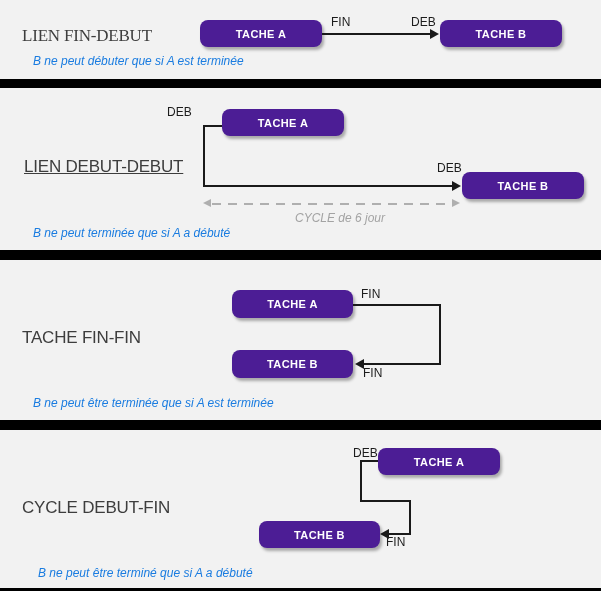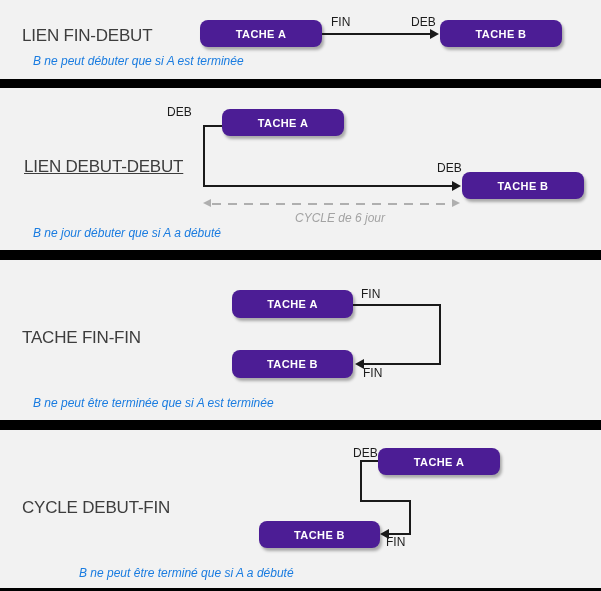--- a/index.html
+++ b/index.html
@@ -40,21 +40,21 @@
     position:absolute; font-size:12px; font-style:italic;
     color:#A3A3A3; text-align:center; white-space:nowrap;
   }
 </style>
 </head>
 <body>
 
 <div class="stage">
 
   <div>
-    <div class="title" style="left:22px; top:26px;">LIEN FIN-DEBUT</div>
+    <div class="title" style="left:22px; top:26px;font-family:Liberation Serif, serif;">LIEN FIN-DEBUT</div>
     <div class="task" style="left:200px; top:20px;">
       <span>TACHE A</span>
     </div>
     <div class="seg" style="left:322px; top:33px; width:110px; height:2px;"></div>
     <div class="ah right" style="left:430px; top:29px;"></div>
     <div class="port" style="left:331px; top:15px;">FIN</div>
     <div class="port" style="left:411px; top:15px;">DEB</div>
     <div class="task" style="left:440px; top:20px;">
       <span>TACHE B</span>
     </div>
@@ -74,21 +74,21 @@
     <div class="ah right" style="left:452px; top:181px;"></div>
     <div class="title" style="left:24px; top:157px;text-decoration:underline;">LIEN DEBUT-DEBUT</div>
     <div class="port" style="left:437px; top:161px;">DEB</div>
     <div class="task" style="left:462px; top:172px;">
       <span>TACHE B</span>
     </div>
     <div class="dash" style="left:212px; top:203px; width:240px;"></div>
     <div class="gah left" style="left:203px; top:199px;"></div>
     <div class="gah right" style="left:452px; top:199px;"></div>
     <div class="cycle" style="left:255px; top:211px; width:170px;">CYCLE de 6 jour</div>
-    <div class="desc" style="left:33px; top:226px;">B ne jour débuter que si A a débuté</div>
+    <div class="desc" style="left:33px; top:226px;">B ne peut terminée que si A a débuté</div>
   </div>
 
   <div class="bar" style="top:250px; height:10px;"></div>
 
   <div>
     <div class="task" style="left:232px; top:290px; width:121px; height:28px;">
       <span>TACHE A</span>
     </div>
     <div class="port" style="left:361px; top:287px;">FIN</div>
     <div class="seg" style="left:353px; top:304px; width:88px; height:2px;"></div>
@@ -114,18 +114,18 @@
     <div class="seg" style="left:360px; top:460px; width:2px; height:42px;"></div>
     <div class="seg" style="left:360px; top:500px; width:51px; height:2px;"></div>
     <div class="seg" style="left:409px; top:500px; width:2px; height:35px;"></div>
     <div class="seg" style="left:388px; top:533px; width:23px; height:2px;"></div>
     <div class="ah left" style="left:380px; top:529px;"></div>
     <div class="title" style="left:22px; top:498px;">CYCLE DEBUT-FIN</div>
     <div class="task" style="left:259px; top:521px; width:121px;">
       <span>TACHE B</span>
     </div>
     <div class="port" style="left:386px; top:535px;">FIN</div>
-    <div class="desc" style="left:38px; top:566px;margin-left:41px;">B ne peut être terminé que si A a débuté</div>
+    <div class="desc" style="left:38px; top:566px;">B ne peut être terminé que si A a débuté</div>
   </div>
 
   <div class="bar" style="top:588px; height:3px;"></div>
 
 </div>
 
 </body></html>

